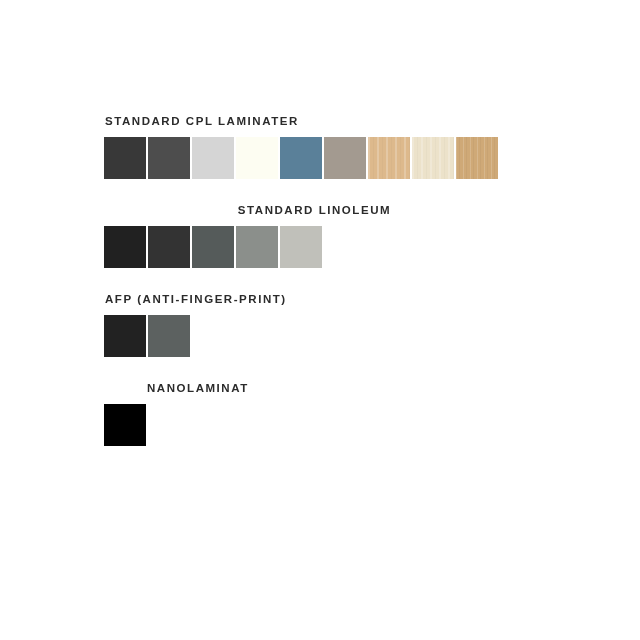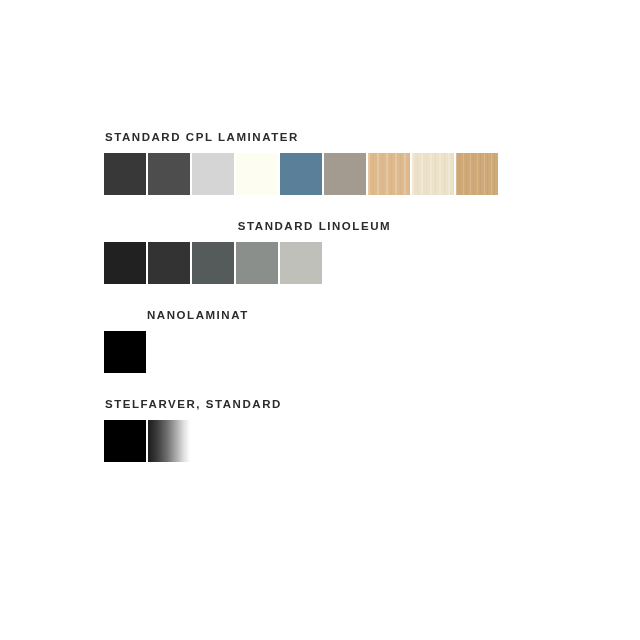--- a/index.html
+++ b/index.html
@@ -10,21 +10,21 @@
     width: 640px;
     height: 640px;
     background: #ffffff;
     font-family: "Liberation Sans", sans-serif;
     overflow: hidden;
   }
 
   #palette-sheet {
     position: absolute;
     left: 104px;
-    top: 130px;
+    top: 114px;
     width: 420px;
   }
 
   .swatch-group {
     margin-bottom: 24px;
   }
 
   .group-title {
     font-size: 11.5px;
     font-weight: bold;
@@ -109,25 +109,25 @@
       <div class="group-title" style="color: rgb(43, 43, 43); text-align: center;">STANDARD LINOLEUM</div>
       <div class="swatch-row">
         <div class="swatch" style="background-color: rgb(33, 33, 33);"></div>
         <div class="swatch" style="background-color: rgb(51, 51, 51);"></div>
         <div class="swatch" style="background-color: rgb(85, 91, 90);"></div>
         <div class="swatch" style="background-color: rgb(139, 143, 139);"></div>
         <div class="swatch" style="background-color: rgb(192, 192, 186);"></div>
       </div>
     </div>
     <div class="swatch-group">
+      <div class="group-title" style="color: rgb(43, 43, 43);">AFP (ANTI-FINGER-PRINT)</div>
+      <div class="swatch-row">
+        <div class="swatch" style="background-color: rgb(34, 34, 34);"></div>
+        <div class="swatch" style="background-color: rgb(92, 97, 96);"></div>
+      </div>
+    </div>
+    <div class="swatch-group">
       <div class="group-title" style="color: rgb(43, 43, 43); padding-left: 42px;">NANOLAMINAT</div>
       <div class="swatch-row">
         <div class="swatch" style="background-color: rgb(0, 0, 0);"></div>
       </div>
     </div>
-    <div class="swatch-group">
-      <div class="group-title" style="color: rgb(43, 43, 43);">STELFARVER, STANDARD</div>
-      <div class="swatch-row">
-        <div class="swatch" style="background-color: rgb(0, 0, 0);"></div>
-        <div class="swatch" style="background-image: linear-gradient(90deg, rgb(26, 26, 26) 0%, rgb(61, 61, 61) 22%, rgb(110, 110, 110) 45%, rgb(168, 168, 168) 66%, rgb(220, 220, 220) 84%, rgb(255, 255, 255) 100%);"></div>
-      </div>
-    </div>
   </div>
 
 </body></html>

